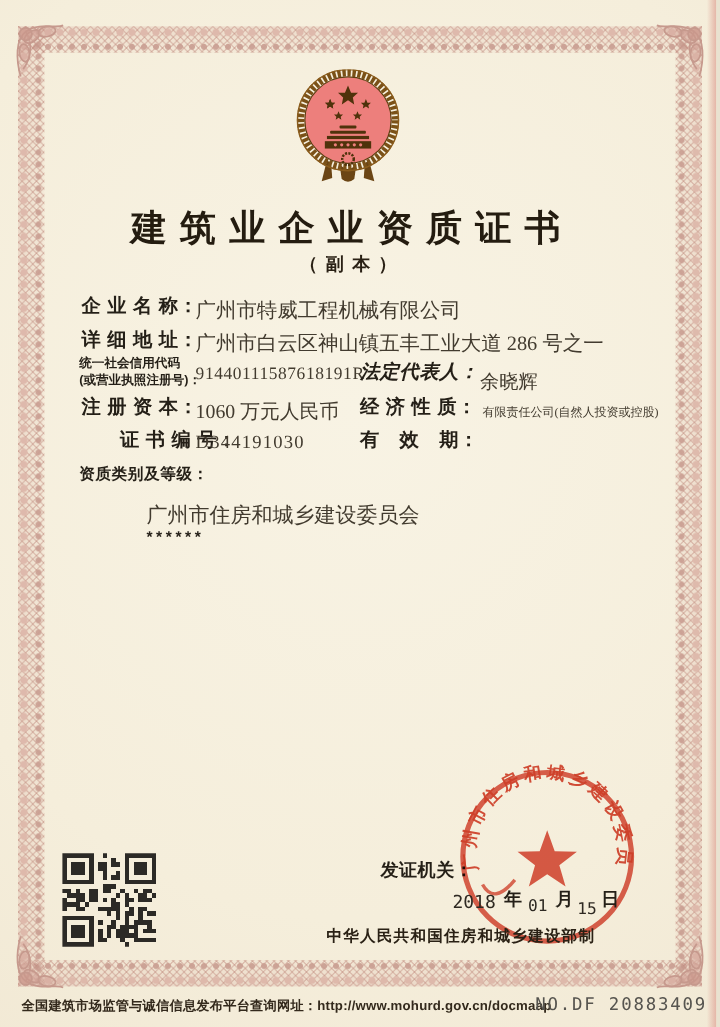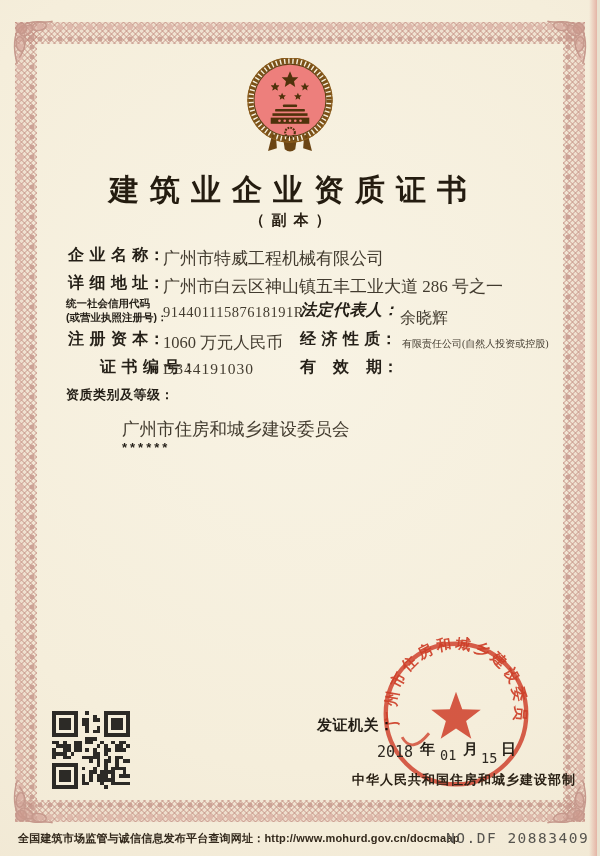--- a/index.html
+++ b/index.html
@@ -321,18 +321,18 @@
     </svg>
   </div>
 
   <div class="abs" style="left:377px;top:743px;font-family:'DejaVu Sans Mono',monospace;font-size:15px;color:#2e2922;">2018</div>
   <div class="abs lbl" style="left:420px;top:740px;font-size:15px;">年</div>
   <div class="abs" style="left:440px;top:747px;font-family:'DejaVu Sans Mono',monospace;font-size:13.5px;color:#2e2922;">01</div>
   <div class="abs lbl" style="left:463px;top:740px;font-size:15px;">月</div>
   <div class="abs" style="left:481px;top:750px;font-family:'DejaVu Sans Mono',monospace;font-size:13.5px;color:#2e2922;">15</div>
   <div class="abs lbl" style="left:501px;top:740px;font-size:15px;">日</div>
 
-  <div class="abs" style="left:256px;top:771px;width:320px;text-align:right;font-size:13px;font-weight:bold;letter-spacing:1px;color:#2a2115;">中华人民共和国住房和城乡建设部制</div>
+  <div class="abs" style="left:272px;top:771px;width:320px;text-align:left;font-size:13px;font-weight:bold;letter-spacing:1px;color:#2a2115;">中华人民共和国住房和城乡建设部制</div>
 
   <div class="abs footer-q" style="left:18px;top:831px;">全国建筑市场监管与诚信信息发布平台查询网址：http://www.mohurd.gov.cn/docmaap</div>
   <div class="abs serial" style="left:446px;top:830px;">NO.DF 20883409</div>
 
 </div>
 
 </body></html>

